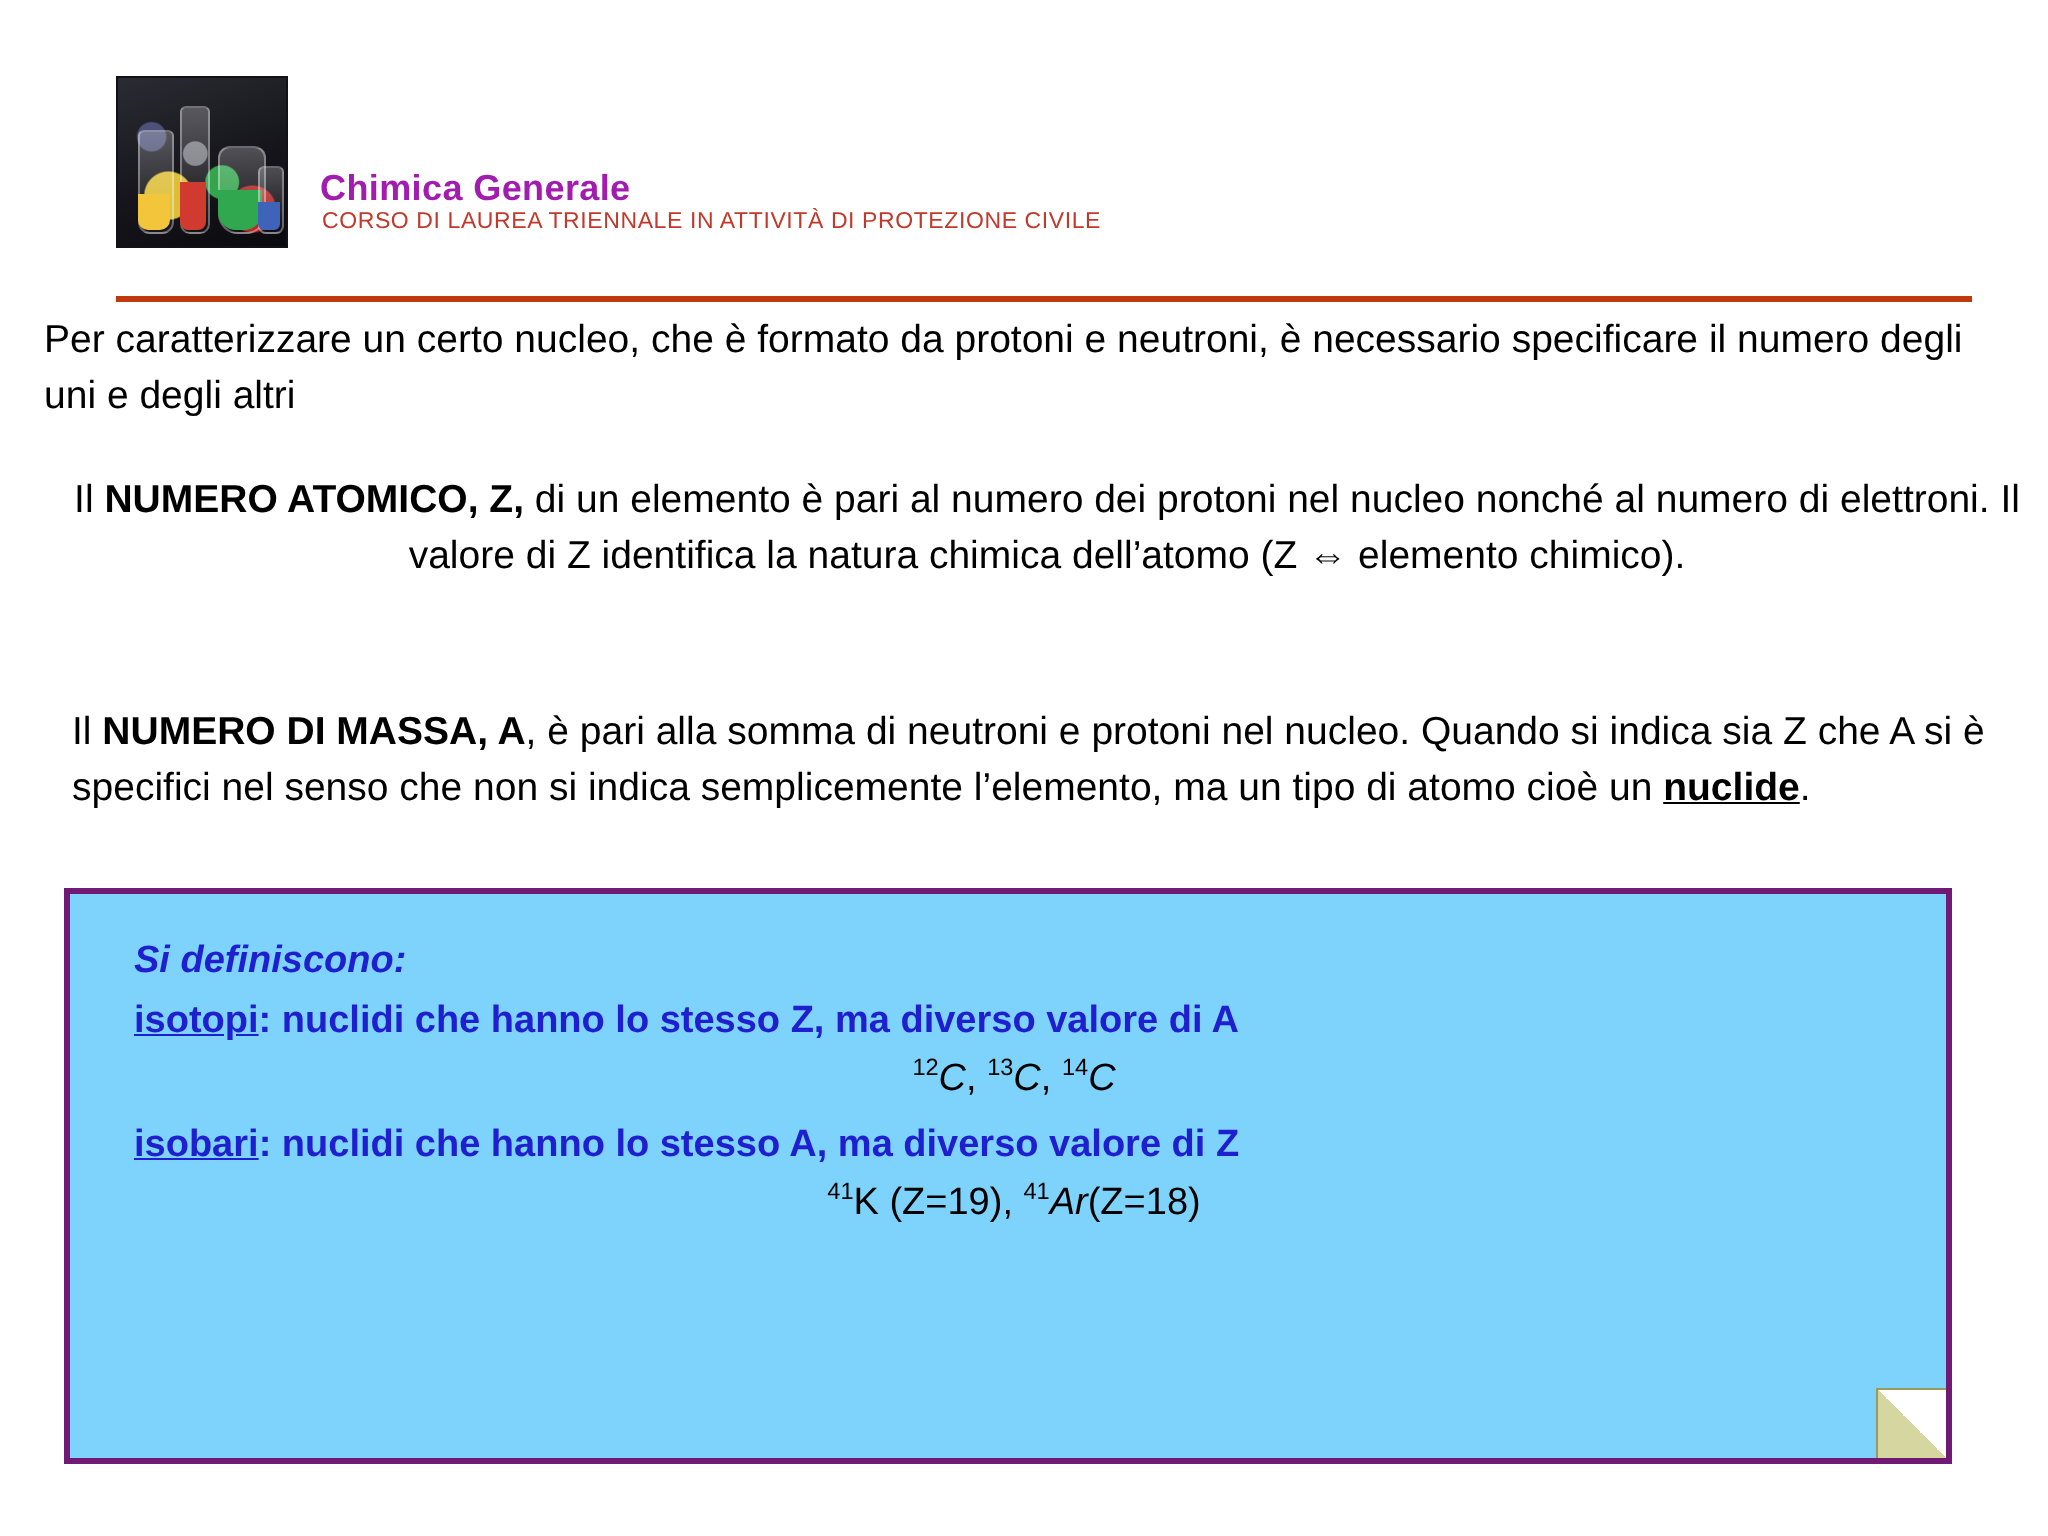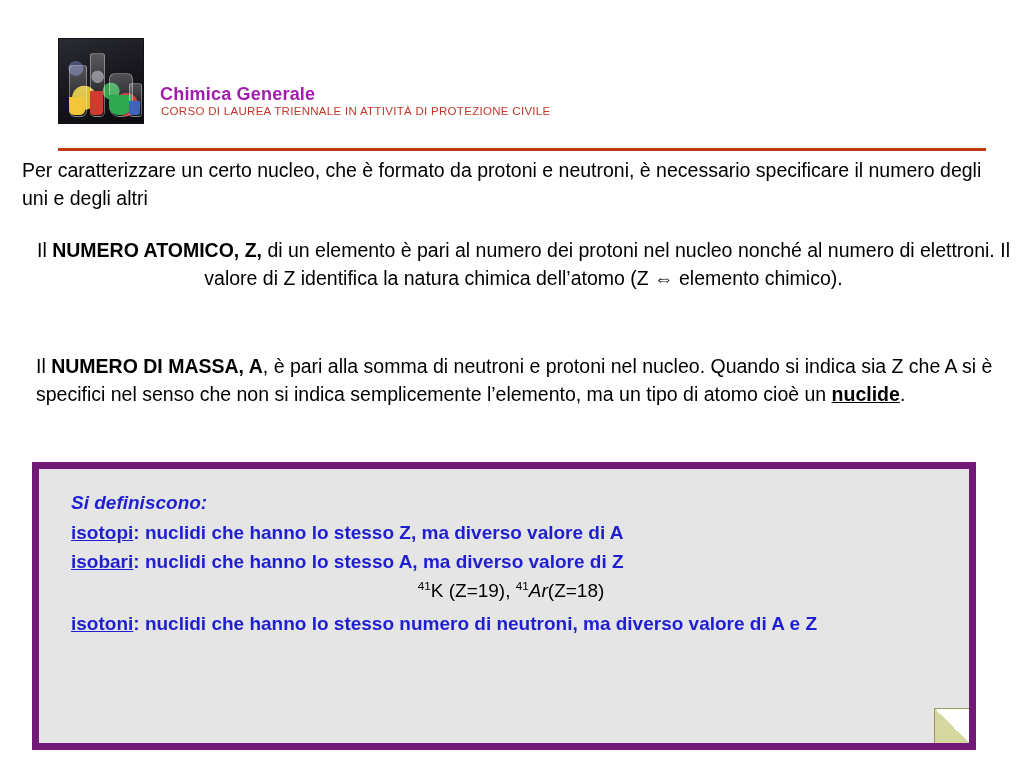--- a/index.html
+++ b/index.html
@@ -108,25 +108,25 @@
     font-size: 19.5px;
     line-height: 28px;
   }
   b { font-weight: bold; }
   .u-bold { font-weight: bold; text-decoration: underline; }
 
   
   .note-box {
     position: absolute;
     left: 32px;
-    top: 462px;
+    top: 444px;
     width: 944px;
     height: 288px;
-    background: #e5e5e5;
-    border: 7px solid #701a75;
+    background: #7dd3fc;
+    border: 3px solid #701a75;
     box-sizing: border-box;
   }
   .note-corner {
     position: absolute;
     right: 0;
     bottom: 0;
     width: 34px;
     height: 34px;
     background: linear-gradient(225deg, #ffffff 0 50%, #d6d6a0 50% 100%);
     border-left: 1px solid #9a9a5c;
@@ -188,26 +188,26 @@
   <span>Il </span><b>NUMERO DI MASSA, A</b><span>, è pari alla somma di neutroni e protoni nel nucleo. Quando si indica sia Z che A si è specifici nel senso che non si indica semplicemente l’elemento, ma un tipo di atomo cioè un </span><span class="u-bold">nuclide</span><span>.</span>
 </div>
 
 <div class="note-box">
   <div class="note-inner">
     <div class="note-title">Si definiscono:</div>
 
     <div class="note-line">
       <span class="u">isotopi</span><span>: nuclidi che hanno lo stesso Z, ma diverso valore di A</span>
     </div>
+    <div class="ex">
+      <sup>12</sup><span class="it">C</span>, <sup>13</sup><span class="it">C</span>, <sup>14</sup><span class="it">C</span>
+    </div>
 
     <div class="note-line">
       <span class="u">isobari</span><span>: nuclidi che hanno lo stesso A, ma diverso valore di Z</span>
     </div>
     <div class="ex">
       <sup>41</sup>K (Z=19), <sup>41</sup><span class="it">Ar</span>(Z=18)
     </div>
 
-    <div class="note-line">
-      <span class="u">isotoni</span><span>: nuclidi che hanno lo stesso numero di neutroni, ma diverso valore di A e Z</span>
-    </div>
   </div>
   <div class="note-corner"></div>
 </div>
 
 </body></html>

